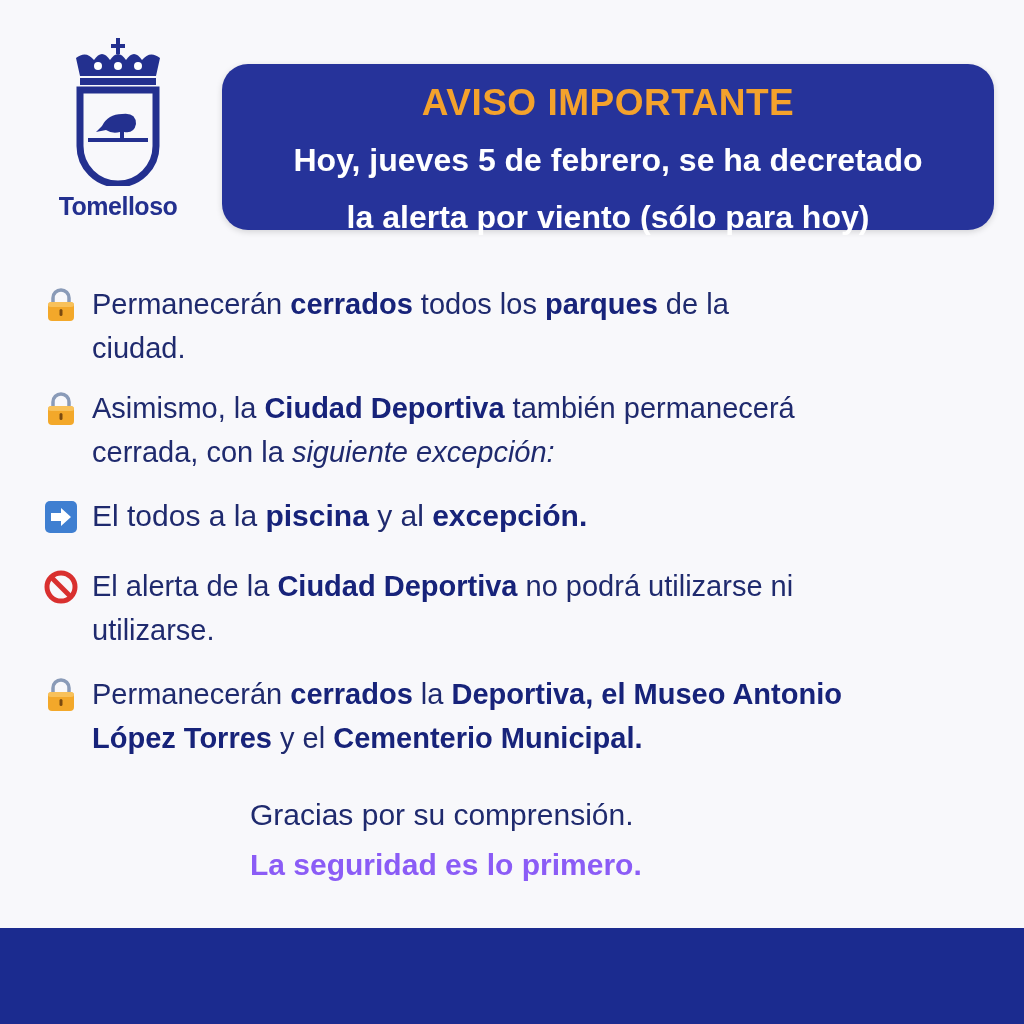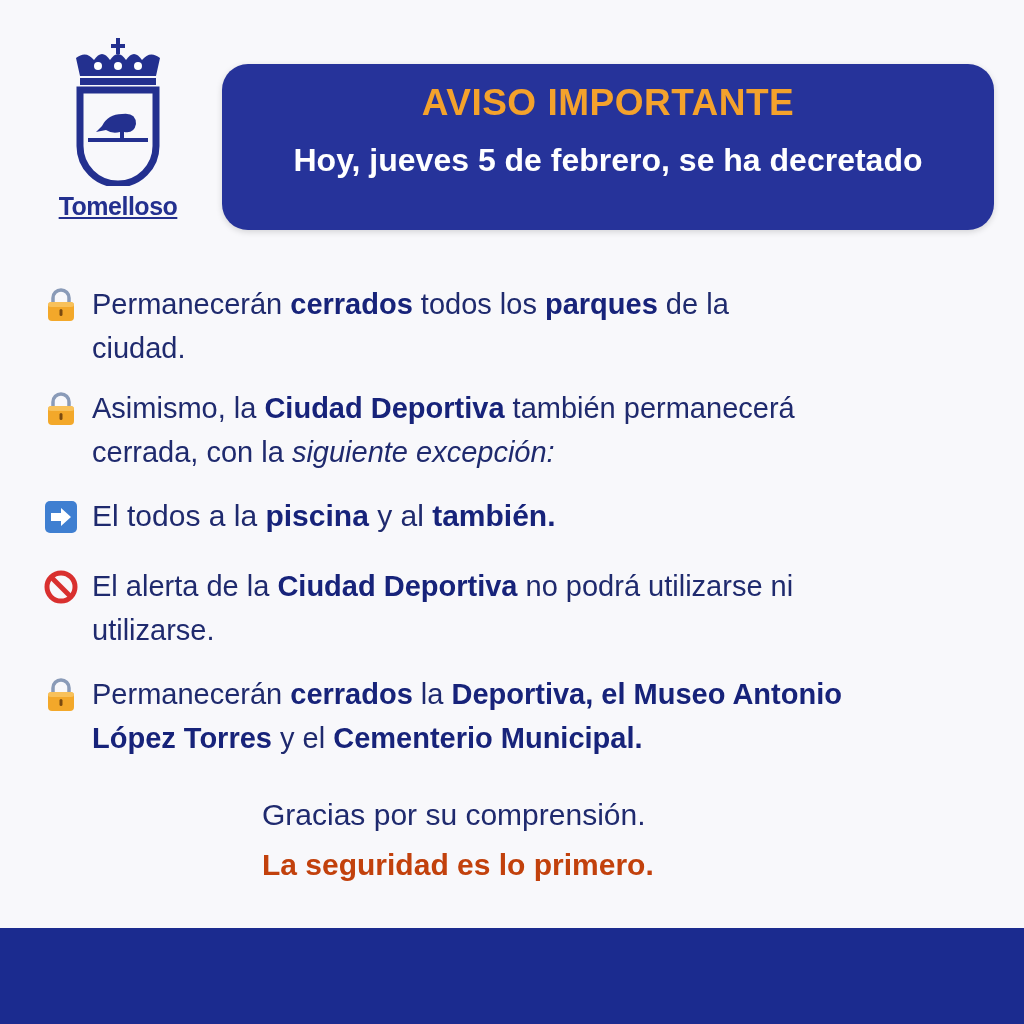--- a/index.html
+++ b/index.html
@@ -4,37 +4,37 @@
 <style>
   html, body { margin:0; padding:0; }
   body {
     width:1024px; height:1024px; overflow:hidden; position:relative;
     background:#f8f8fb;
     font-family:"Liberation Sans", "DejaVu Sans", sans-serif;
     color:#1b2470;
   }
   .logo { position:absolute; left:38px; top:36px; width:160px; text-align:center; }
   .logo svg { display:block; margin:0 auto; }
-  .logo-text { font-size:25px; font-weight:bold; color:#23308f; letter-spacing:-0.5px; margin-top:6px;text-decoration:underline; }
+  .logo-text { font-size:25px; font-weight:bold; color:#23308f; letter-spacing:-0.5px; margin-top:6px; }
   .banner {
     position:absolute; left:222px; top:64px; width:772px; height:166px;
     background:#26339a; border-radius:26px;
     box-shadow:0 2px 6px rgba(0,0,0,0.15);
     text-align:center; color:#fff;
   }
   .banner-title { color:#f4a22c; font-size:37px; font-weight:bold; margin-top:18px; letter-spacing:0.5px; }
   .banner-sub { font-size:32px; font-weight:bold; line-height:41px; margin-top:16px; }
   .item { position:absolute; left:44px; width:960px; font-size:29px; line-height:44px; color:#1f2a6e; }
   .item b { color:#17237a; }
   .item .ic { position:absolute; left:0; top:6px; width:34px; height:34px; }
   .item .txt { margin-left:48px; }
   .item.big { font-size:30px; }
   .item .u { font-style:italic; }
-  .closing { position:absolute; left:250px; top:790px; font-size:30px; line-height:50px; color:#1f2a6e;margin-left:12px; }
-  .closing .b { font-weight:bold; color:#c2410c; }
+  .closing { position:absolute; left:250px; top:790px; font-size:30px; line-height:50px; color:#1f2a6e; }
+  .closing .b { font-weight:bold; color:#8b5cf6; }
   .footer { position:absolute; left:0; top:928px; width:1024px; height:96px; background:#1b2b8f; }
 </style>
 </head>
 <body>
 
 <svg width="0" height="0" style="position:absolute">
   <defs>
     <symbol id="lock" viewBox="0 0 34 34">
       <path d="M9 15 V10 A8 8 0 0 1 25 10 V15" fill="none" stroke="#8a9bb8" stroke-width="3.5"></path>
       <rect x="4" y="14" width="26" height="19" rx="4" fill="#f3a82a"></rect>
@@ -55,20 +55,21 @@
     <path d="M8 54 H84 V110 A38 38 0 0 1 8 110 Z" fill="none" stroke="#23308f" stroke-width="7"></path>
     <rect x="16" y="102" width="60" height="4" fill="#23308f"></rect>
     <path d="M30 90 Q36 78 50 78 Q64 76 64 88 Q62 98 52 96 L52 102 L48 102 L48 96 Q40 98 34 94 L24 96 Z" fill="#23308f"></path>
   </svg>
   <div class="logo-text">Tomelloso</div>
 </div>
 
 <div class="banner">
   <div class="banner-title">AVISO IMPORTANTE</div>
   <div class="banner-sub">Hoy, jueves 5 de febrero, se ha decretado</div>
+  <div class="banner-sub">la alerta por viento (sólo para hoy)</div>
 </div>
 
 <div class="item" style="top:282px;">
   <svg class="ic">
       <use href="#lock"></use>
     </svg>
   <div class="txt">
     <span>Permanecerán </span><b>cerrados</b><span> todos los </span><b>parques</b><span> de la</span><br>
     <span>ciudad.</span>
   </div>
@@ -83,21 +84,21 @@
     <span>cerrada, con la </span><span class="u">siguiente excepción:</span>
   </div>
 </div>
 
 <div class="item big" style="top:494px;">
   <svg class="ic" viewBox="0 0 34 34">
     <rect x="1" y="1" width="32" height="32" rx="5" fill="#3f7fd1"></rect>
     <path d="M7 13 H17 V8 L27 17 L17 26 V21 H7 Z" fill="#fff"></path>
   </svg>
   <div class="txt">
-    <span>El todos a la </span><b>piscina</b><span> y al </span><b>también.</b>
+    <span>El todos a la </span><b>piscina</b><span> y al </span><b>excepción.</b>
   </div>
 </div>
 
 <div class="item" style="top:564px;">
   <svg class="ic" viewBox="0 0 34 34">
     <circle cx="17" cy="17" r="14" fill="none" stroke="#d9302f" stroke-width="5"></circle>
     <line x1="7" y1="7" x2="27" y2="27" stroke="#d9302f" stroke-width="5"></line>
   </svg>
   <div class="txt">
     <span>El alerta de la </span><b>Ciudad Deportiva</b><span> no podrá utilizarse ni</span><br>

